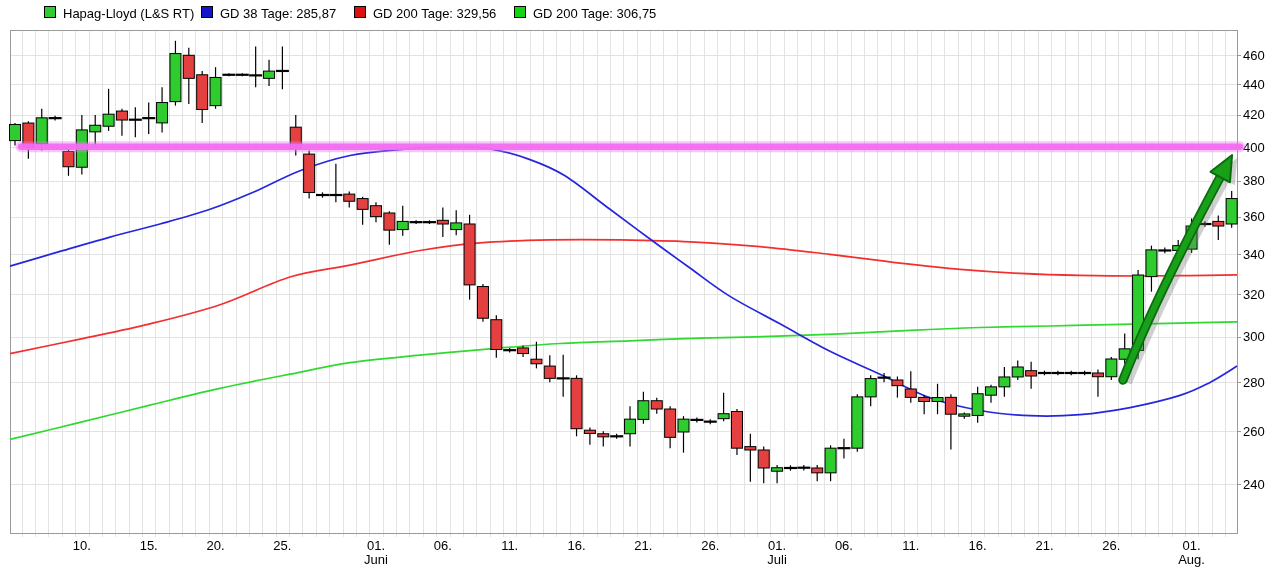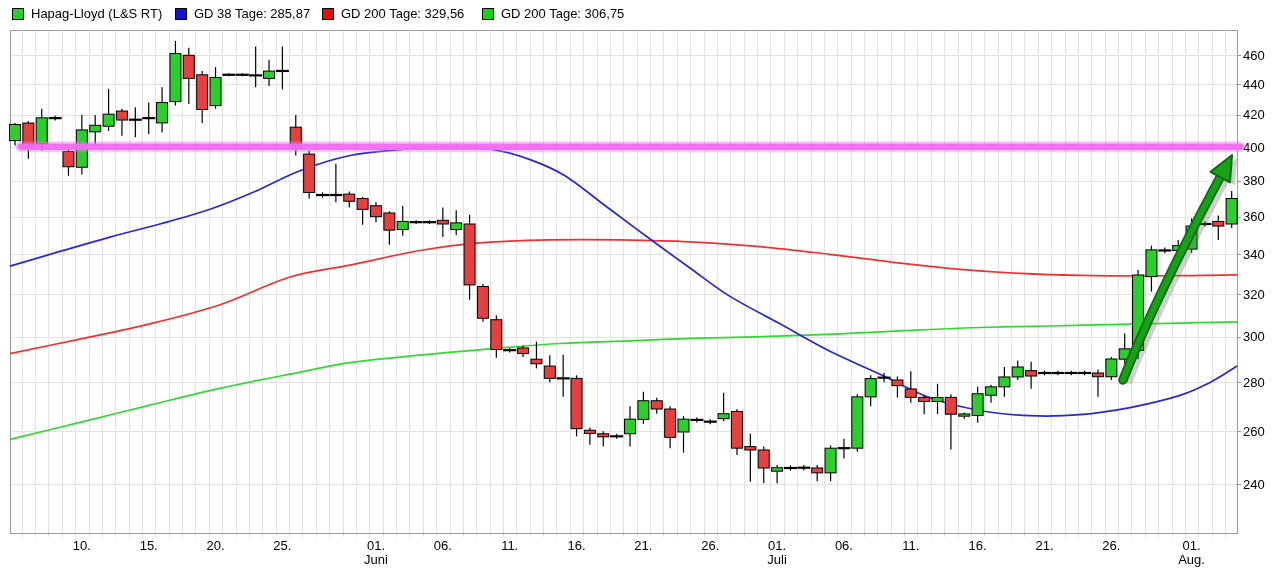--- a/index.html
+++ b/index.html
@@ -1,22 +1,22 @@
 <!DOCTYPE html>
 <html><head>
 <meta charset="utf-8">
 <style>
   html,body{margin:0;padding:0;background:#ffffff;}
   body{width:1274px;height:570px;font-family:"Liberation Sans",sans-serif;}
   .stage{position:relative;width:1274px;height:570px;background:#fff;overflow:hidden;}
   .legend{position:absolute;left:0;top:0;width:1274px;height:28px;}
-  .legend-item{position:absolute;top:6px;height:16px;display:flex;align-items:center;}
+  .legend-item{position:absolute;top:6px;height:16px;display:flex;margin-left:32px;}
   .swatch{display:inline-block;width:10px;height:10px;border:1px solid #000;margin-right:7px;flex:0 0 auto;}
   .legend-label{font-size:13px;color:#000;white-space:nowrap;line-height:16px;}
-  .li0{left:12px;} .li1{left:175px;} .li2{left:322px;} .li3{left:482px;}
+  .li0{left:12px;} .li1{left:169px;} .li2{left:322px;} .li3{left:482px;}
   svg{position:absolute;left:0;top:0;}
   text{font-family:"Liberation Sans",sans-serif;}
 </style>
 </head>
 <body>
 
 <div class="stage">
 
   <div class="legend">
     <div class="legend-item li0">

